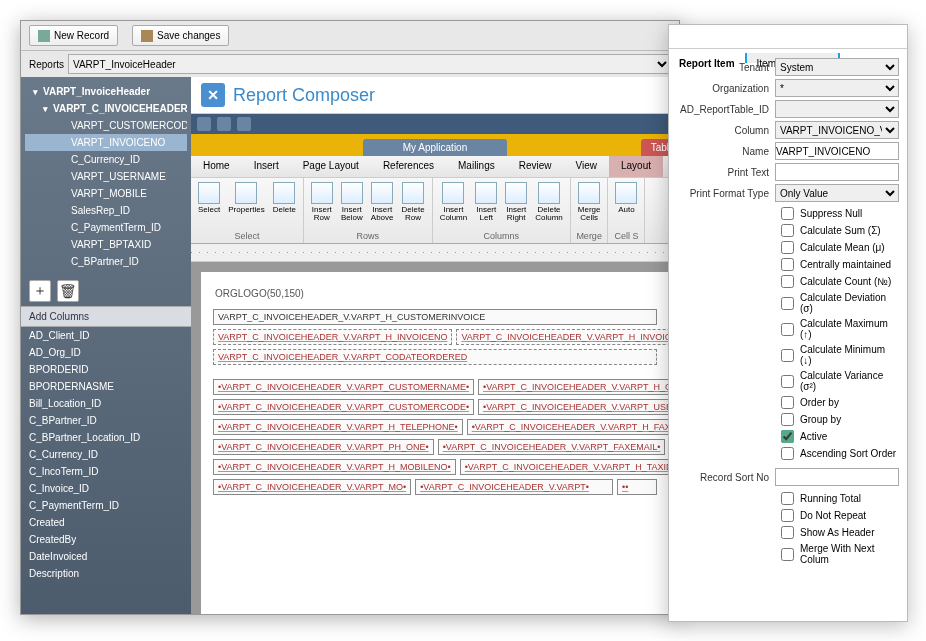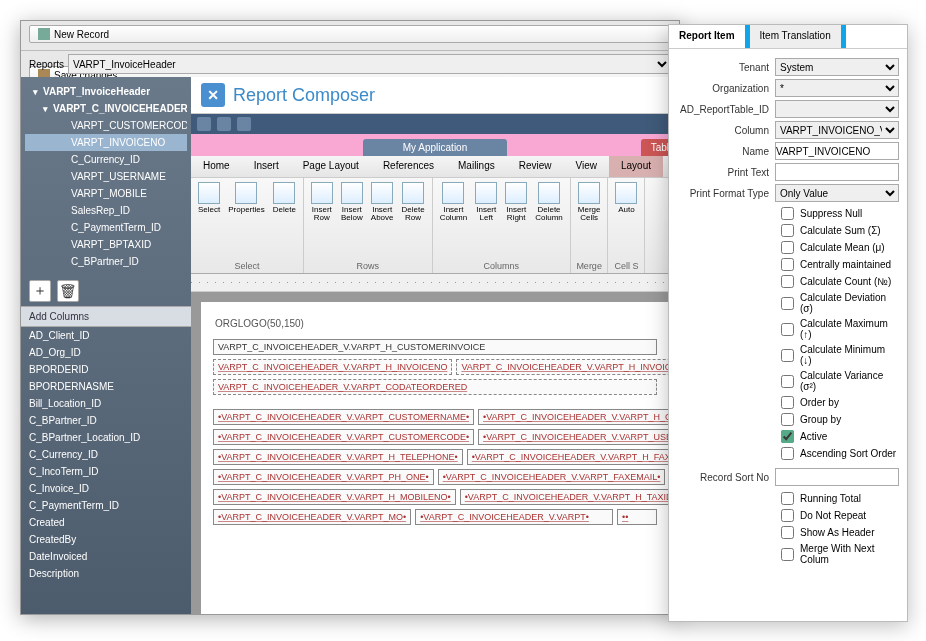--- a/index.html
+++ b/index.html
@@ -1,20 +1,20 @@
 <!DOCTYPE html>
 <html><head>
 <meta charset="utf-8">
 <style>
 * { margin: 0; padding: 0; box-sizing: border-box; font-family: Arial, sans-serif; }
 body { background: #fff; width: 926px; height: 641px; overflow: hidden; position: relative; }
 
 .main-app { position: absolute; left: 20px; top: 20px; width: 660px; height: 595px; background: linear-gradient(#e8e8e8, #ddd); border: 1px solid #999; box-shadow: 0 4px 20px rgba(0,0,0,0.3); }
 
-.toolbar-top { height: 30px; padding: 4px 8px; display: flex; gap: 23px; background: #e8e8e8; border-bottom: 1px solid #bbb; flex-direction: column; }
+.toolbar-top { height: 30px; padding: 4px 8px; display: flex; gap: 14px; background: #e8e8e8; border-bottom: 1px solid #bbb; }
 .tb-btn { background: linear-gradient(#fff,#eee); border: 1px solid #aaa; border-radius: 2px; padding: 2px 8px; font-size: 10px; cursor: pointer; display: flex; align-items: center; gap: 4px; }
 .tb-btn .ico { width: 12px; height: 12px; background: #7a9; display: inline-block; }
 
 .row2 { height: 26px; padding: 2px 8px; display: flex; align-items: center; gap: 4px; background: #e8e8e8; font-size: 10px; }
 .row2 select { flex: 1; font-size: 10px; height: 20px; border: 1px solid #aaa; }
 
 .body-split { display: flex; height: calc(100% - 56px); }
 
 .sidebar { width: 170px; background: linear-gradient(#6a7989, #4d5c6c); color: #fff; font-size: 10px; display: flex; flex-direction: column; }
 .tree { padding: 6px 4px; }
@@ -34,29 +34,29 @@
 .col-list { flex: 1; overflow-y: auto; }
 .col-list .ci { padding: 3px 8px; font-size: 10px; cursor: pointer; white-space: nowrap; overflow: hidden; }
 
 .composer { flex: 1; background: #fff; display: flex; flex-direction: column; overflow: hidden; }
 .comp-title { display: flex; align-items: center; gap: 8px; padding: 6px 10px; border-bottom: 1px solid #ccc; }
 .comp-title .logo { width: 24px; height: 24px; background: #4a90d0; border-radius: 3px; display: flex; align-items: center; justify-content: center; color: #fff; font-weight: bold; font-size: 14px; }
 .comp-title span { color: #3b8aca; font-size: 18px; }
 
 .qat { height: 20px; background: #3f5a7a; display: flex; align-items: center; padding: 0 6px; gap: 6px; }
 .qat .q { width: 14px; height: 14px; background: #6a84a4; border-radius: 2px; }
-.app-tab-row { height: 22px; background: #f9a8d4; display: flex; align-items: flex-end; position: relative; }
+.app-tab-row { height: 22px; background: #eab308; display: flex; align-items: flex-end; position: relative; }
 .app-tab { background: #6a84a4; color: #fff; font-size: 10px; padding: 3px 40px; margin: 0 auto; border-radius: 3px 3px 0 0; }
 .tabl-tab { position: absolute; right: 0; background: #c55; color: #fff; font-size: 10px; padding: 3px 10px; border-radius: 3px 3px 0 0; }
 
 .ribbon-tabs { height: 22px; background: linear-gradient(#f5f5f5,#e5e5e5); display: flex; font-size: 10px; border-bottom: 1px solid #ccc; }
 .rtab { padding: 4px 12px; cursor: pointer; }
 .rtab.active { background: #d9b0b0; }
 
-.ribbon { height: 96px; background: linear-gradient(#f8f8f8,#e8e8e8); display: flex; border-bottom: 1px solid #aaa; font-size: 9px; }
+.ribbon { height: 66px; background: linear-gradient(#f8f8f8,#e8e8e8); display: flex; border-bottom: 1px solid #aaa; font-size: 9px; }
 .rgroup { border-right: 1px solid #ccc; padding: 2px 4px; display: flex; flex-direction: column; justify-content: space-between; }
 .rgroup .btns { display: flex; gap: 2px; }
 .rbtn { display: flex; flex-direction: column; align-items: center; gap: 2px; padding: 2px 3px; cursor: pointer; }
 .rbtn .ric { width: 22px; height: 22px; border: 1px solid #8ab; background: linear-gradient(#fff,#def); }
 .rbtn span { font-size: 8px; text-align: center; line-height: 1; }
 .rgroup .glabel { text-align: center; color: #666; padding-top: 1px; }
 
 .doc-ruler { height: 18px; background: #f0f0f0; border-bottom: 1px solid #ccc; position: relative; font-size: 7px; color: #666; }
 .doc-ruler::before { content: ""; position: absolute; left: 0; right: 0; top: 8px; height: 1px; background: repeating-linear-gradient(90deg,#999 0,#999 1px,transparent 1px,transparent 8px); }
 
@@ -66,21 +66,21 @@
 .field-block { border: 1px solid #888; margin: 2px 0; padding: 2px 4px; background: #fafafa; }
 .field-block.dotted { border-style: dashed; }
 .field-row { display: flex; gap: 4px; }
 .field-row .field-block { flex: 1; }
 .fld-txt { color: #333; }
 .fld-txt.red { color: #a33; text-decoration: underline; text-decoration-color: #c88; }
 
 
 .prop-panel { position: absolute; right: 18px; top: 24px; width: 240px; height: 598px; background: #fff; border: 1px solid #bbb; box-shadow: 0 4px 20px rgba(0,0,0,0.25); font-size: 10px; display: flex; flex-direction: column; }
 .prop-tabs { display: flex; height: 24px; border-bottom: 1px solid #ccc; }
-.ptab { padding: 5px 10px; cursor: pointer; background: #eee; border-right: 5px solid #0ea5e9; }
+.ptab { padding: 5px 10px; cursor: pointer; background: #eee; border-right: 2px solid #0ea5e9; margin-top: 28px; }
 .ptab.active { background: #fff; font-weight: bold; }
 .prop-body { flex: 1; overflow-y: auto; padding: 6px 8px; }
 .prow { display: flex; align-items: center; margin: 3px 0; }
 .prow label { width: 98px; text-align: right; padding-right: 6px; color: #333; font-size: 10px; }
 .prow .pctrl { flex: 1; }
 .prow select, .prow input[type=text] { width: 100%; height: 18px; font-size: 10px; border: 1px solid #aaa; }
 .pcheck { display: flex; align-items: center; gap: 6px; padding: 2px 0 2px 104px; }
 .pcheck input { width: 13px; height: 13px; }
 .pcheck.checked input { accent-color: #5a8; }
 </style>

